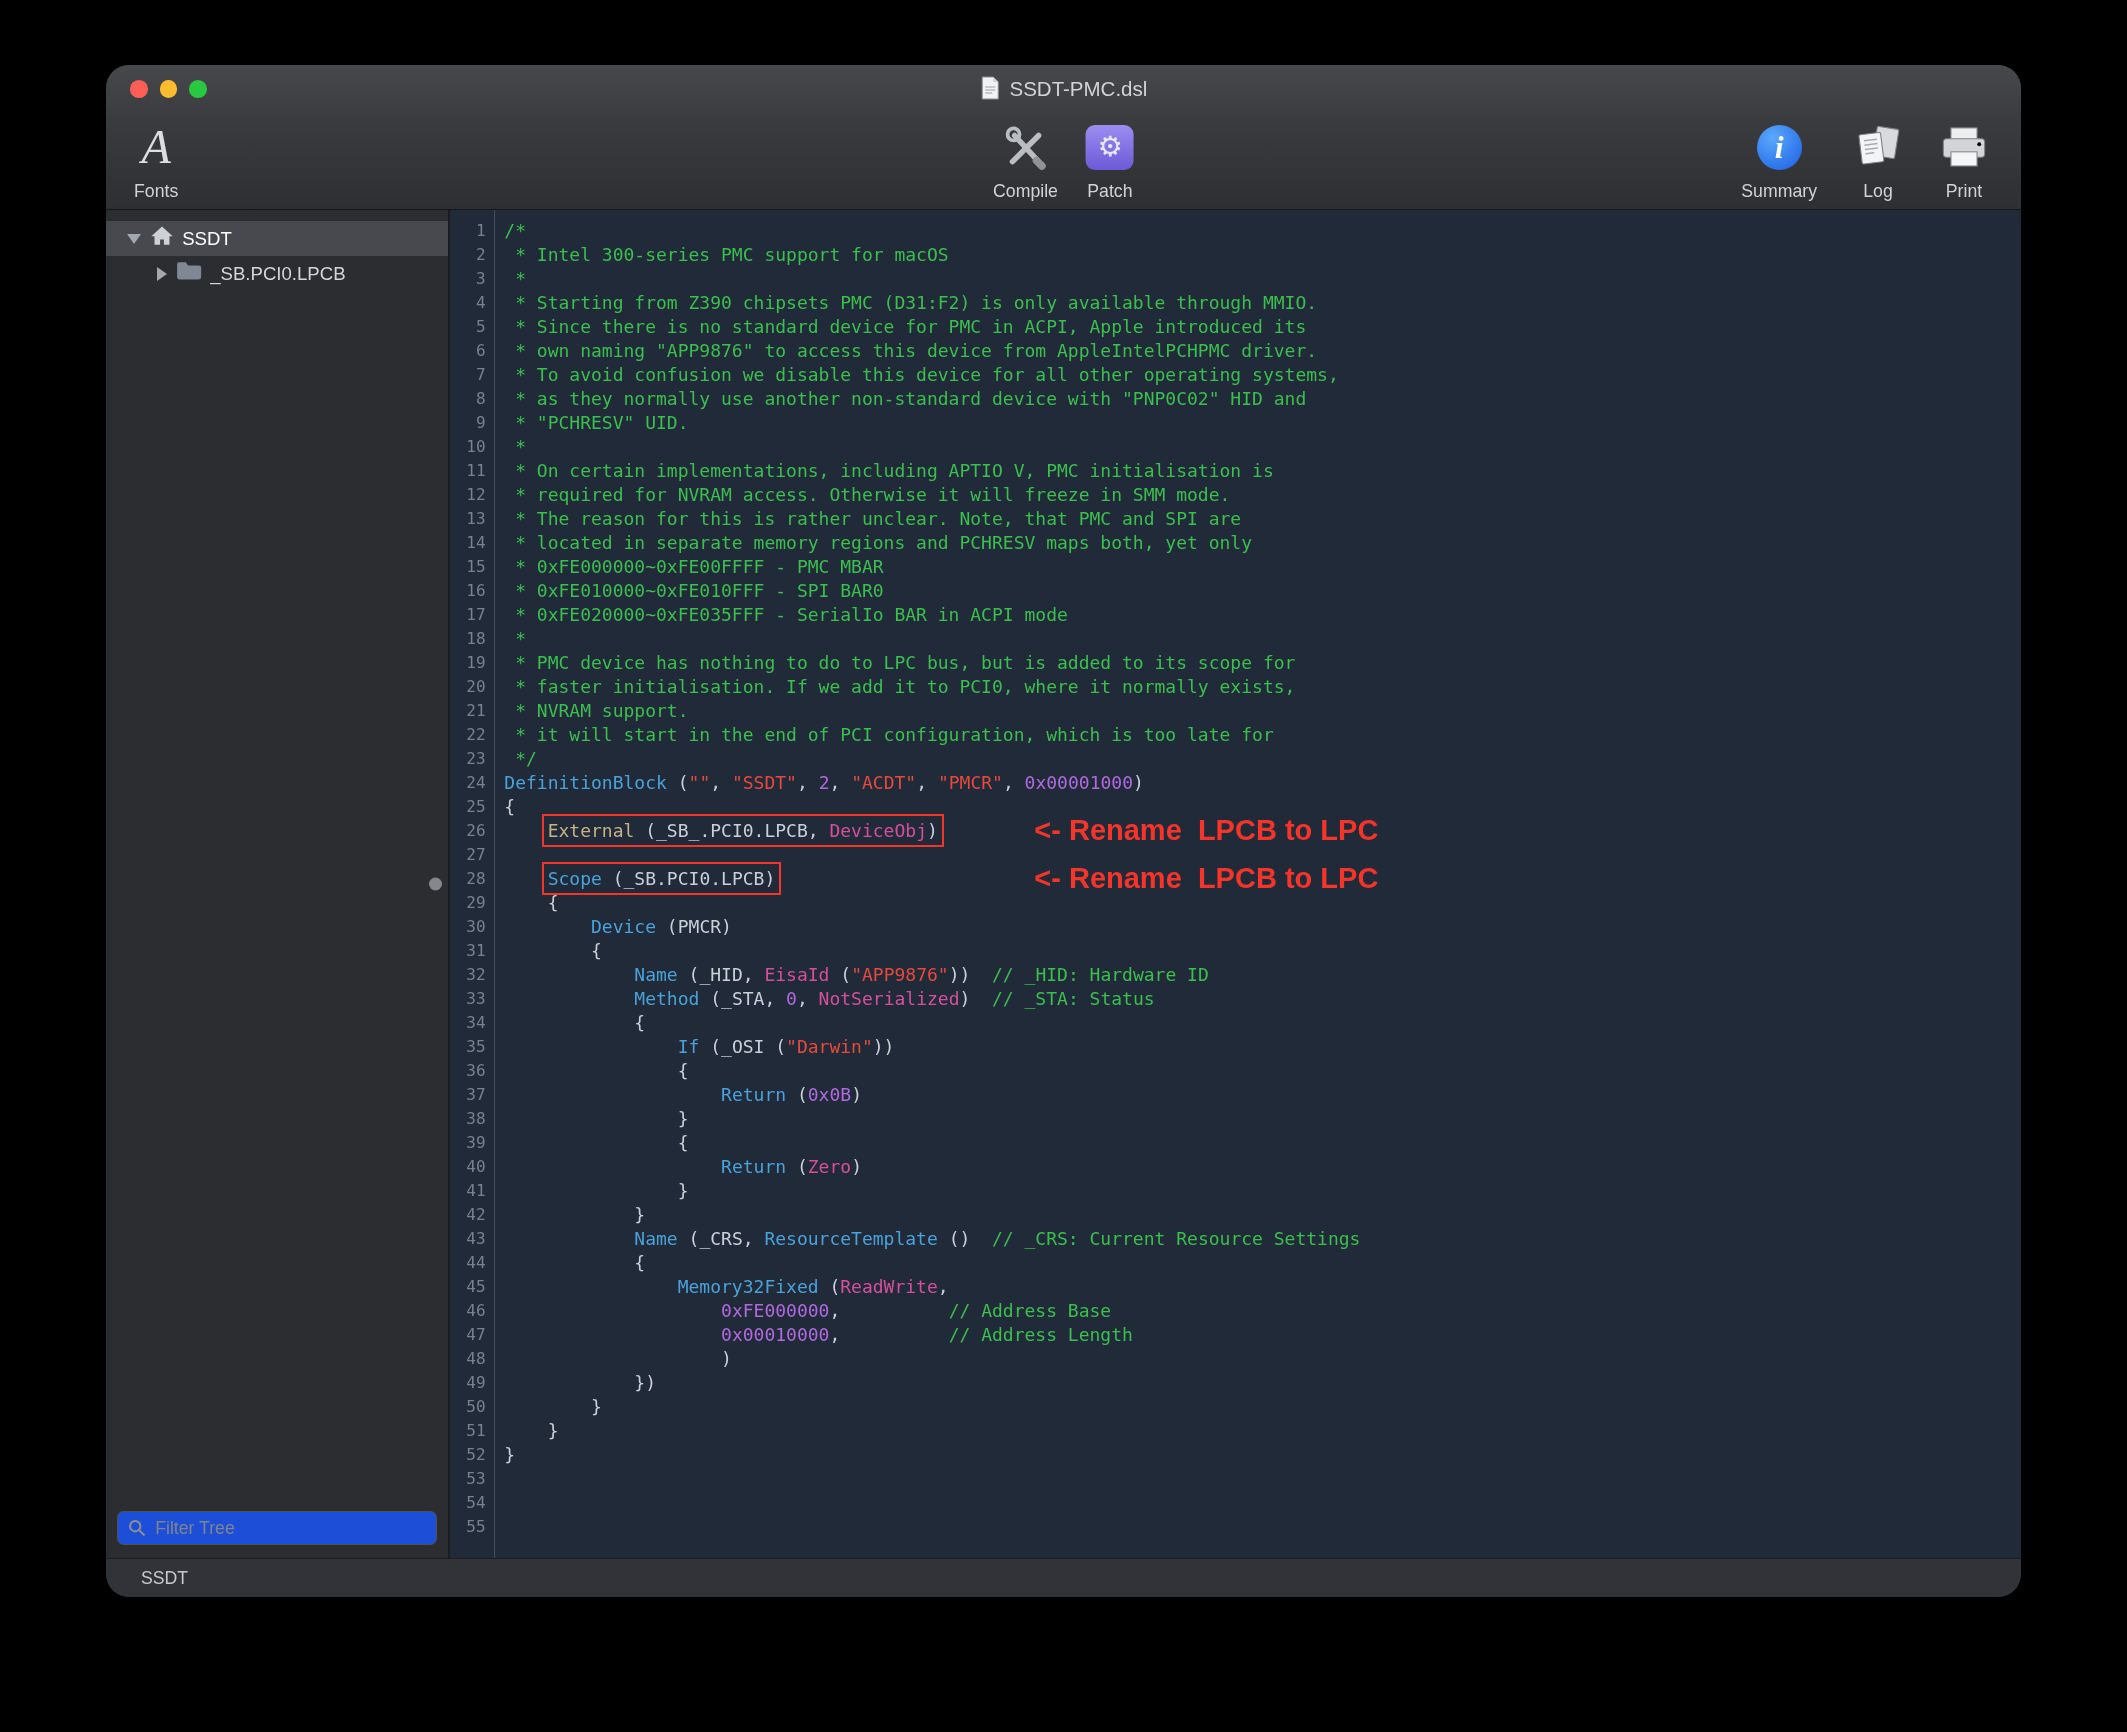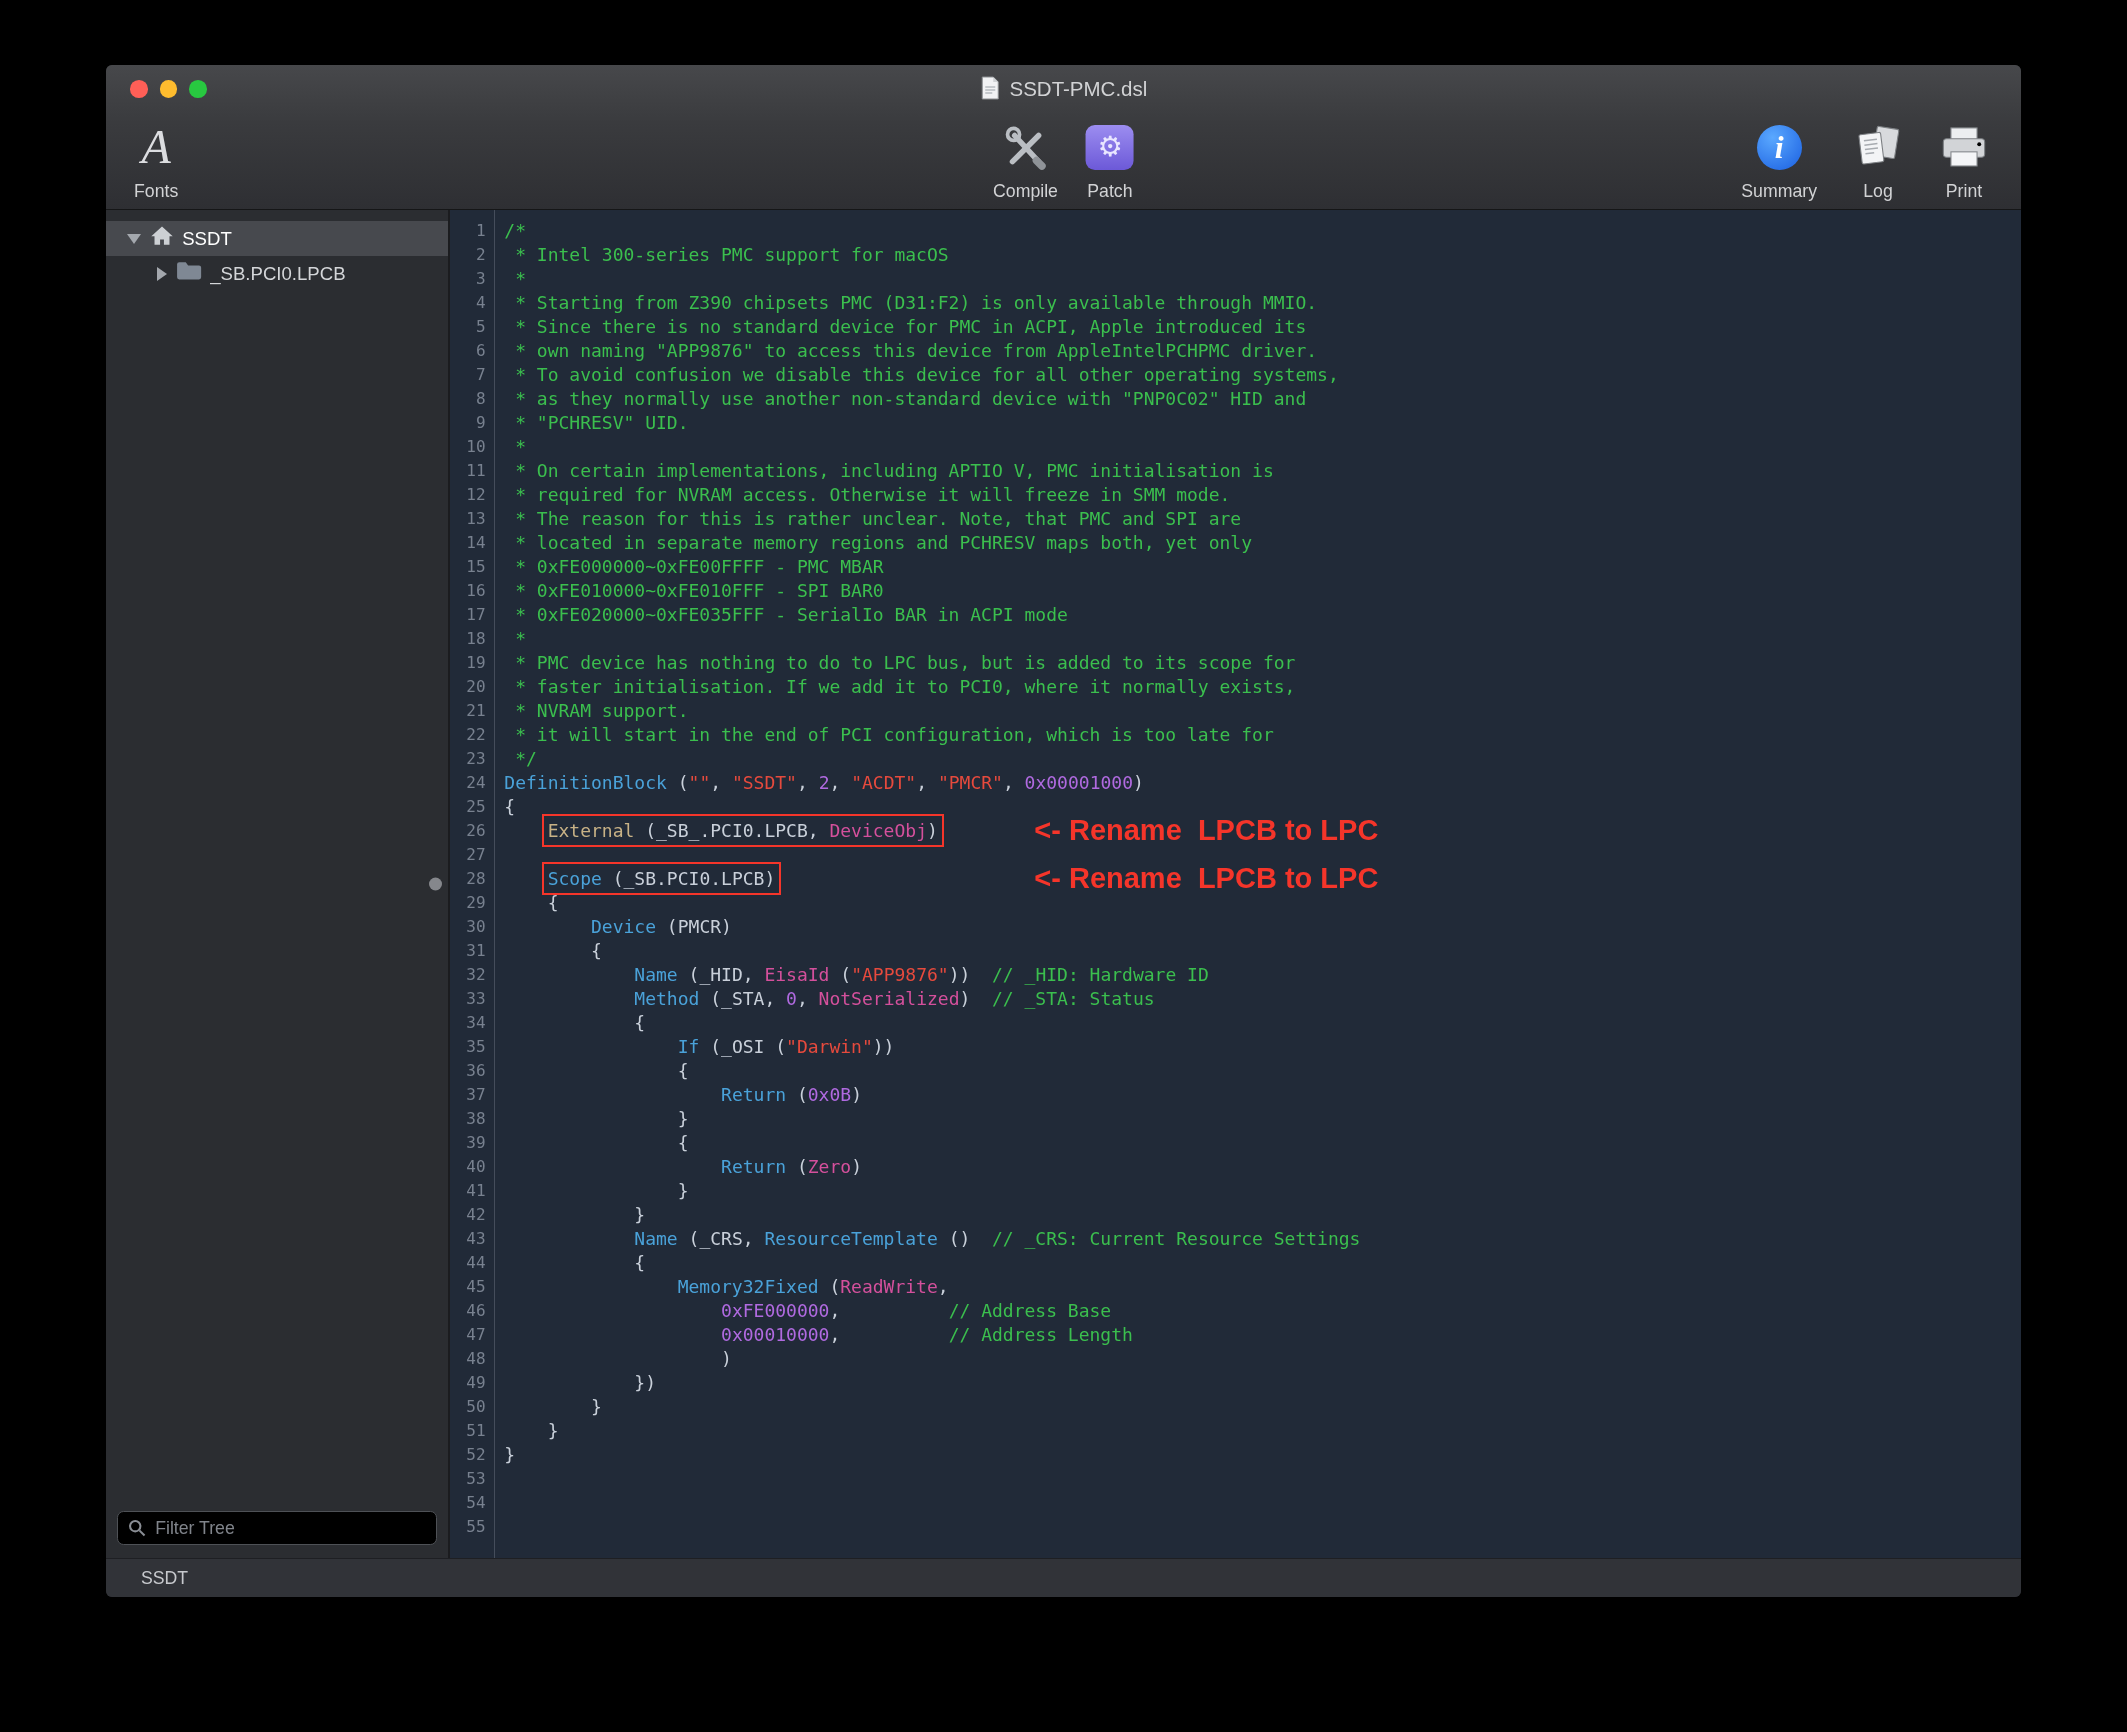--- a/index.html
+++ b/index.html
@@ -1,20 +1,20 @@
 <!DOCTYPE html>
 <html style="--traffic-red: #ff5f57; --traffic-yellow: #febc2e; --traffic-green: #28c840; --editor-bg: #212a38; --gutter-fg: #78818f; --annotation-red: #f5352a; --syn-plain: #c9d0da; --syn-comment: #3bbf4e; --syn-keyword: #4aa2d9; --syn-string: #e64a3d; --syn-number: #b06ae0; --syn-type: #d4509c; --syn-external: #c8b286; --patch-purple-1: #9c8df0; --patch-purple-2: #6c59d8; --summary-blue-1: #5aa8ff; --summary-blue-2: #1a5fe0;font-size:15px"><head>
 <meta charset="utf-8">
 <style>
   * { margin:0; padding:0; box-sizing:border-box; }
   html,body { width:2127px; height:1732px; background:#000; overflow:hidden;
     font-family:"Liberation Sans","DejaVu Sans",sans-serif; }
 
   .window { position:absolute; left:106px; top:65px; width:1915px; height:1532px;
-    border-radius:6px; overflow:hidden; background:#26282c;
+    border-radius:23px; overflow:hidden; background:#26282c;
     box-shadow:0 37px 112px rgba(0,0,0,.85); display:flex; flex-direction:column; }
 
   
   .chrome { flex:0 0 145px; background:linear-gradient(180deg,#47484b 0%,#3a3b3e 40%,#2e2f33 100%);
     border-bottom:0.9px solid #151617; position:relative; }
   .titlebar { height:48px; display:flex; align-items:center; justify-content:center; position:relative; }
   .traffic { position:absolute; left:24px; top:15px; display:flex; gap:12px; }
   .light { width:17.7px; height:17.7px; border-radius:50%; }
   .light.red { background:var(--traffic-red); }
   .light.yellow { background:var(--traffic-yellow); }
@@ -48,21 +48,21 @@
   .tree { flex:1 1 auto; padding-top:11.2px; overflow:hidden; }
   .tree-row { height:35px; display:flex; align-items:center; gap:8.4px; font-size:18.6px; color:#d4d6d9; }
   .tree-row.selected { background:#47494e; color:#fff; }
   .tree-row .pad0 { width:13px; flex:0 0 13px; }
   .tree-row .pad1 { width:43px; flex:0 0 43px; }
   .tri { width:0; height:0; flex:0 0 auto; }
   .tri.down { border-left:7.5px solid transparent; border-right:7.5px solid transparent; border-top:10.3px solid #a4a8ae; }
   .tri.right { border-top:7.5px solid transparent; border-bottom:7.5px solid transparent; border-left:10.3px solid #a4a8ae; }
 
   .filter-wrap { flex:0 0 auto; padding:9.3px 11.2px 13px; position:relative; }
-  .filter-input { width:100%; height:34px; background:#000000; border:0.9px solid #4e5156;
+  .filter-input { width:100%; height:34px; background:#1d4ed8; border:0.9px solid #4e5156;
     border-radius:6.5px; color:#cfd1d4; font-size:17.7px; padding:0 9.3px 0 37px; outline:none;
     font-family:"Liberation Sans",sans-serif; }
   .filter-input::placeholder { color:#80848b; }
   .filter-mag { position:absolute; left:22.4px; top:17px; }
 
   .divider { position:absolute; left:342px; top:0; bottom:0; width:1.9px; background:#1b1c1f; }
   .splitter-dot { position:absolute; left:323px; top:50%; transform:translateY(-50%);
     width:13px; height:13px; border-radius:50%; background:#85878c; z-index:5; }
 
   

